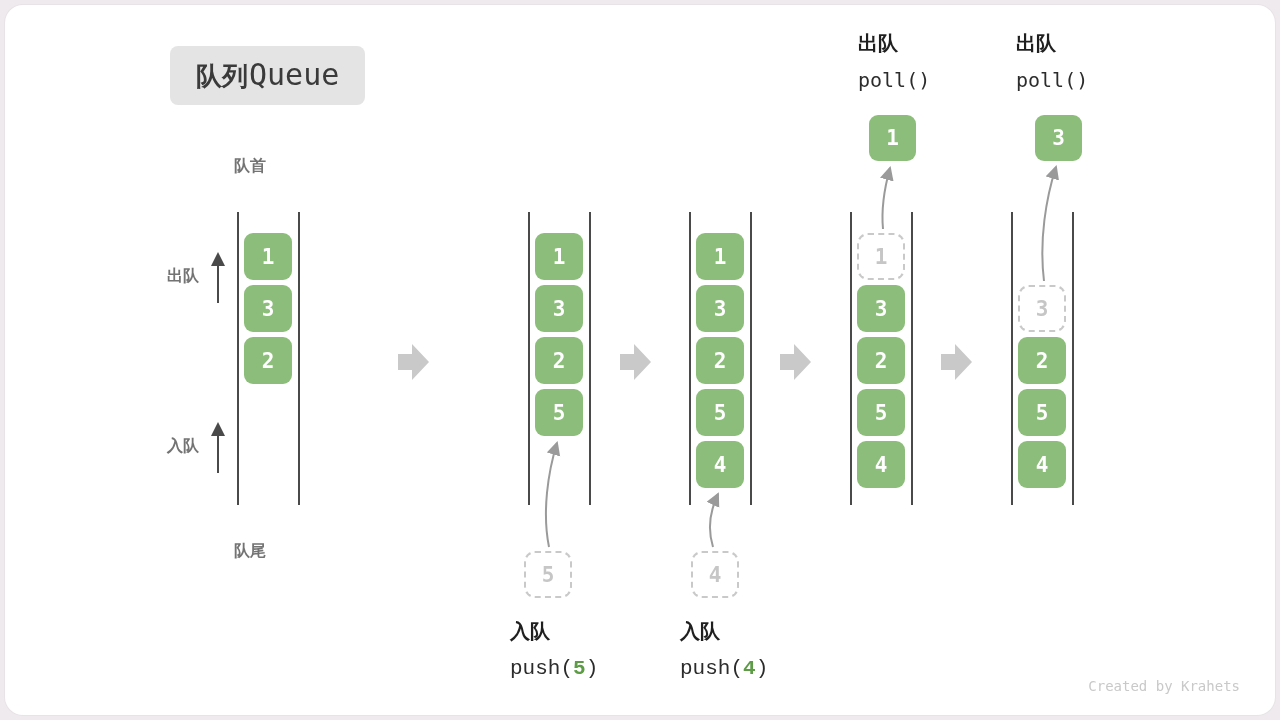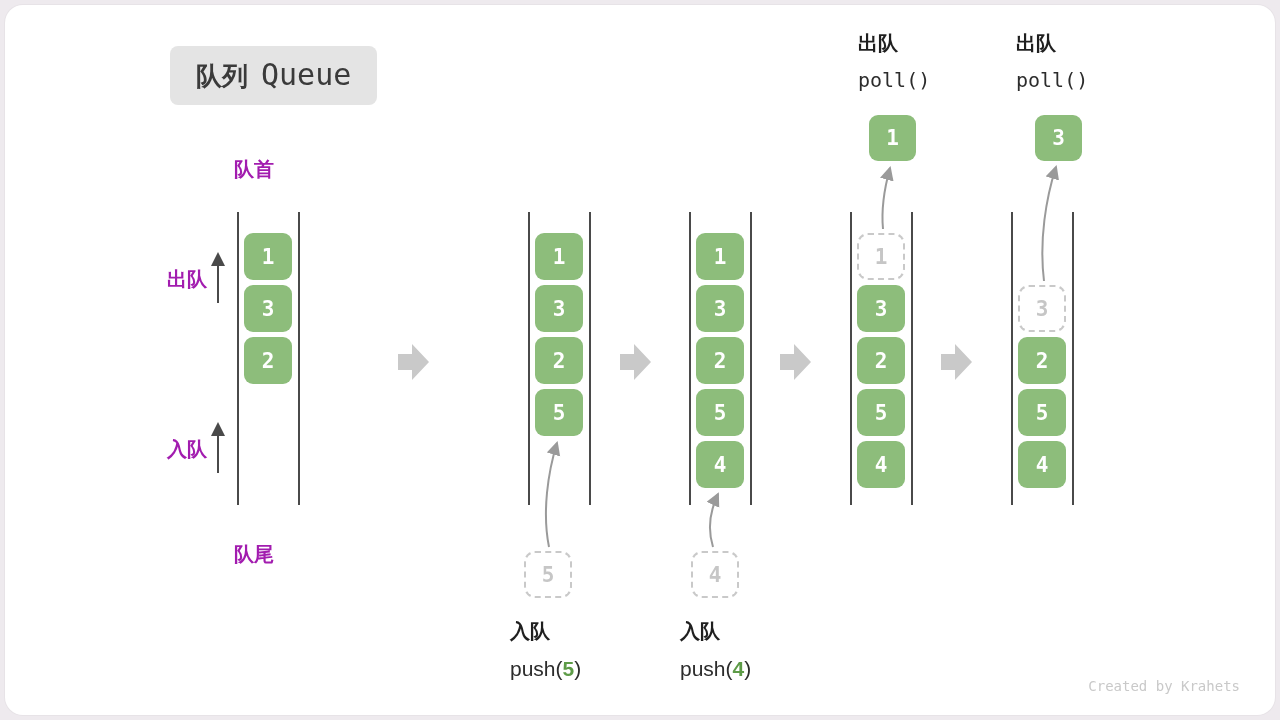--- a/index.html
+++ b/index.html
@@ -20,27 +20,27 @@
 
   
   .badge {
     position: absolute;
     left: 170px; top: 46px;
     background: #e4e4e4;
     border-radius: 8px;
     padding: 11px 26px;
     display: flex;
     align-items: baseline;
-    gap: 13px;
+    gap: 1px;
   }
   .badge .zh { font-size: 26px; font-weight: bold; color: #3a3a3a; }
   .badge .en { font-size: 30px; color: #3a3a3a; font-family: "DejaVu Sans Mono", "Liberation Mono", monospace; }
 
   
-  .cn-label { position: absolute; font-size: 20px; font-weight: bold; color: #a21caf; }
+  .cn-label { position: absolute; font-size: 16px; font-weight: bold; color: #737373; }
 
   
   .vline {
     position: absolute;
     top: 212px;
     width: 2px;
     height: 293px;
     background: #4a4a4a;
   }
 
@@ -65,21 +65,21 @@
   }
 
   
   .op-head { position: absolute; }
   .op-head .zh { font-size: 20px; font-weight: bold; color: #1f1f1f; display: block; margin-bottom: 11px; }
   .op-head .code { font-size: 20px; color: #2c2c2c; font-family: "DejaVu Sans Mono", "Liberation Mono", monospace; display: block; }
 
   
   .op-foot { position: absolute; }
   .op-foot .zh { font-size: 20px; font-weight: bold; color: #1f1f1f; display: block; margin-bottom: 12px; }
-  .op-foot .code { font-size: 21px; color: #2c2c2c; font-family: Liberation Sans, sans-serif; display: block; }
+  .op-foot .code { font-size: 21px; color: #2c2c2c; font-family: Liberation Mono, monospace; display: block; }
   .op-foot .code .arg { color: #5d9b47; font-weight: bold; }
 
   .watermark {
     position: absolute;
     right: 40px; bottom: 26px;
     font-family: "DejaVu Sans Mono", "Liberation Mono", monospace;
     font-size: 14px;
     color: #c9c9c9;
   }
 

